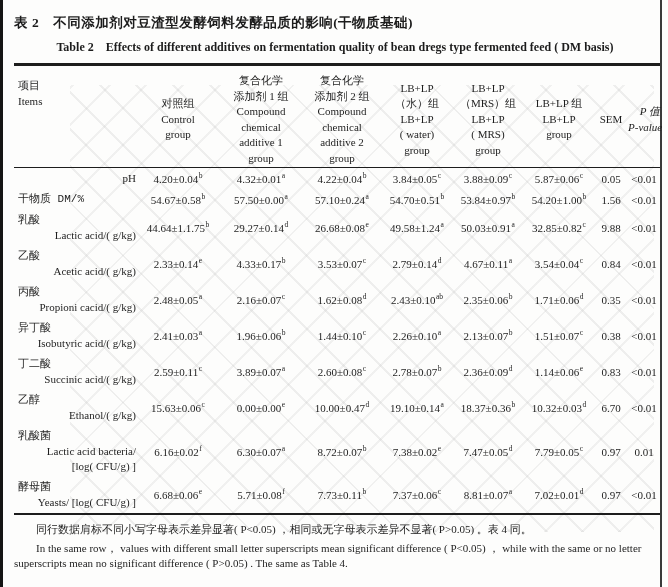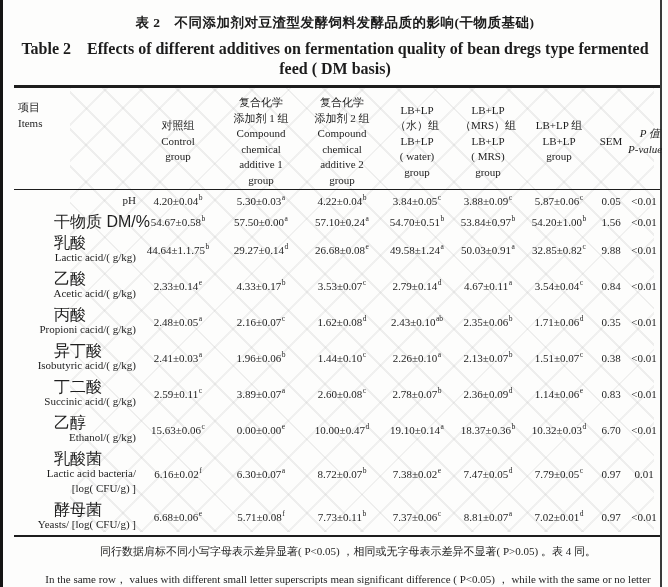--- a/index.html
+++ b/index.html
@@ -13,47 +13,47 @@
   .edge-right{position:absolute;left:660px;top:0;width:2px;height:587px;background:#3a3a3a;}
   .watermark{
     position:absolute;left:70px;right:14px;top:85px;bottom:55px;
     background:
       repeating-linear-gradient(45deg, transparent 0 24px, rgba(185,185,185,.22) 24px 26px),
       repeating-linear-gradient(-45deg, transparent 0 24px, rgba(185,185,185,.18) 24px 26px);
     pointer-events:none;
   }
   .content{position:relative;padding:10px 12px 0 14px;}
   .title-cn{
-    text-align:center;font-weight:bold;font-size:13.5px;letter-spacing:.5px;
+    font-weight:bold;font-size:13.5px;letter-spacing:.5px;
     font-family:"Liberation Serif","DejaVu Sans",serif;margin-top:4px;color:#1c1c1c;
   }
   .title-en{
-    text-align:center;font-weight:bold;font-size:16px;margin-top:7px;margin-bottom:7px;color:#1c1c1c;
+    text-align:center;font-weight:bold;font-size:12px;margin-top:7px;margin-bottom:7px;color:#1c1c1c;
   }
   table{
     width:646px;border-collapse:collapse;table-layout:fixed;margin:0 auto;
     border-top:3px solid #1d1d1d;border-bottom:2.5px solid #1d1d1d;
   }
   thead th{
     border-bottom:1.4px solid #1d1d1d;font-weight:normal;font-size:11px;
     vertical-align:middle;text-align:center;padding:7px 0 1px 0;line-height:15.5px;
     font-family:"Liberation Serif","DejaVu Sans",serif;color:#1e1e1e;
   }
   thead th.col-items{text-align:left;vertical-align:top;padding-left:4px;padding-top:12px;}
   thead th .hline{display:block;white-space:nowrap;}
   thead th.col-p .hline{font-style:italic;text-align:right;}
   tbody td{
     font-size:11px;vertical-align:middle;padding:3px 0;color:#1e1e1e;white-space:nowrap;
   }
   tbody td.label{text-align:left;padding-left:4px;line-height:15px;}
-  tbody td.label .cn{font-family:Liberation Sans, sans-serif;font-size:16px;display:block;margin-left:36px;}
+  tbody td.label .cn{font-family:Liberation Mono, monospace;font-size:11px;display:block;}
   tbody td.label .en{display:block;font-size:11px;text-align:right;}
   tbody td.val, tbody td.sem, tbody td.p{text-align:center;}
   tbody td .sup{font-size:7.5px;vertical-align:super;line-height:0;margin-left:.5px;}
-  .footnote{font-size:11px;line-height:15.5px;color:#1e1e1e;margin:12px auto;width:646px;text-align:center;}
+  .footnote{font-size:11px;line-height:15.5px;color:#1e1e1e;margin:3px auto;width:646px;}
   .fn-cn{margin-top:7px;text-indent:2em;font-family:"Liberation Serif","DejaVu Sans",serif;}
   .fn-en{margin-top:2px;text-indent:2em;}
 </style>
 </head>
 <body>
 
 <div class="page">
   <div class="watermark"></div>
   <div class="edge-left"></div>
   <div class="edge-right"></div>
@@ -126,21 +126,21 @@
               <span class="hline">P-value</span>
             </th>
           </tr>
         </thead>
       <tbody>
           <tr>
             <td class="label">
               <span class="en">pH</span>
             </td>
             <td class="val"><span>4.20±0.04</span><span class="sup">b</span></td>
-            <td class="val"><span>5.30±0.03</span><span class="sup">a</span></td>
+            <td class="val"><span>4.32±0.01</span><span class="sup">a</span></td>
             <td class="val"><span>4.22±0.04</span><span class="sup">b</span></td>
             <td class="val"><span>3.84±0.05</span><span class="sup">c</span></td>
             <td class="val"><span>3.88±0.09</span><span class="sup">c</span></td>
             <td class="val"><span>5.87±0.06</span><span class="sup">c</span></td>
             <td class="sem">0.05</td>
             <td class="p">&lt;0.01</td>
           </tr>
           <tr>
             <td class="label">
               <span class="cn">干物质 DM/%</span>

